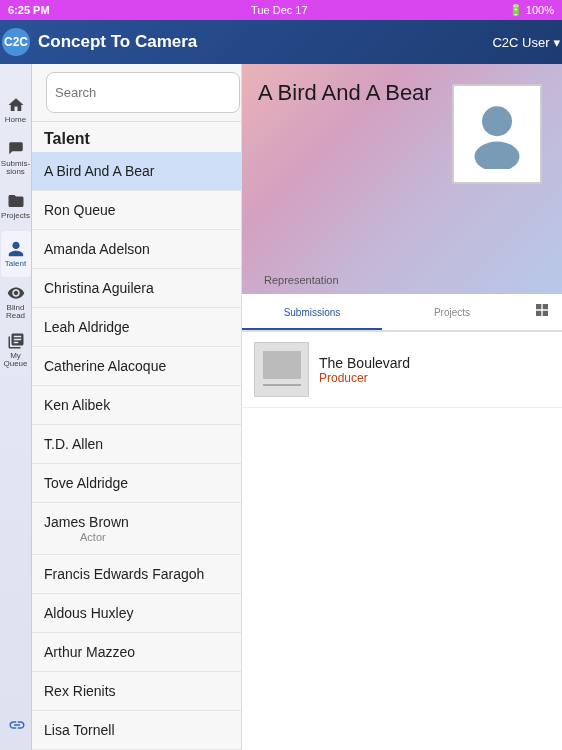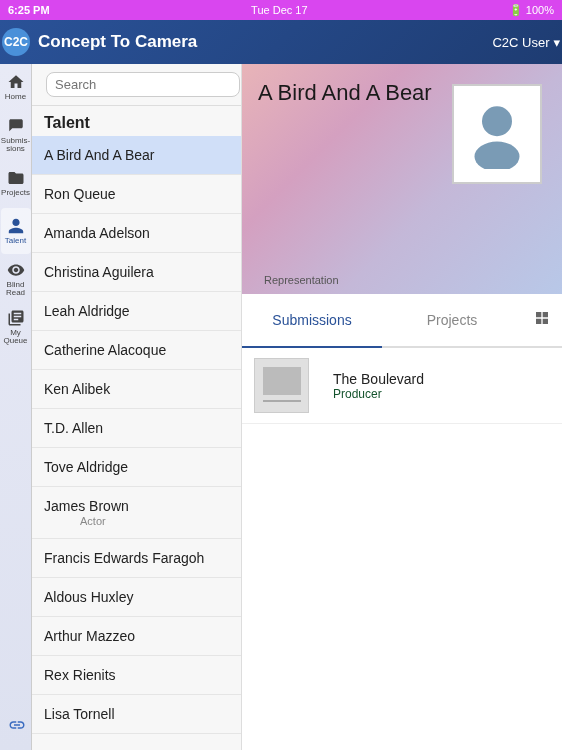--- a/index.html
+++ b/index.html
@@ -36,21 +36,21 @@
     
     .main-layout { display: flex; height: calc(750px - 64px); }
 
     
     .icon-sidebar {
       width: 32px;
       background: linear-gradient(180deg, #e8eaf6, #dde1f0);
       display: flex;
       flex-direction: column;
       align-items: center;
-      padding-top: 0;
+      padding-top: 23px;
       gap: 2px;
       border-right: 1px solid #ccc;
     }
     .icon-sidebar-item {
       width: 30px;
       height: 46px;
       display: flex;
       flex-direction: column;
       align-items: center;
       justify-content: center;
@@ -76,21 +76,21 @@
       border-bottom: 1px solid #ddd;
       display: flex;
       align-items: center;
       gap: 6px;
       background: #f7f7f7;
     }
     .talent-search input {
       flex: 1;
       border: 1px solid #ccc;
       border-radius: 8px;
-      padding: 4px 8px;
+      padding: 12px 8px;
       font-size: 13px;
       background: white;
       outline: none;
     }
     .talent-search .refresh-btn { cursor: pointer; color: #666; }
     .talent-list-header { padding: 8px 12px 4px; font-size: 16px; font-weight: 700; color: #222; }
     .talent-list { flex: 1; overflow-y: auto; }
     .talent-item {
       padding: 11px 12px;
       font-size: 14px;
@@ -149,22 +149,22 @@
     
     .detail-tabs {
       display: flex;
       border-bottom: 2px solid #ddd;
       background: white;
       align-items: center;
     }
     .tab-item {
       flex: 1;
       text-align: center;
-      padding: 18px 0;
-      font-size: 14px;
+      padding: 10px 0;
+      font-size: 10px;
       color: #888;
       cursor: pointer;
       border-bottom: 2px solid transparent;
       margin-bottom: -2px;
     }
     .tab-item.active {
       color: #2a5298;
       border-bottom: 2px solid #2a5298;
       font-weight: 500;
     }
@@ -174,21 +174,21 @@
       color: #666;
     }
 
     
     .detail-content { flex: 1; overflow-y: auto; background: white; }
     .submission-item {
       display: flex;
       align-items: center;
       padding: 10px 12px;
       border-bottom: 1px solid #eee;
-      gap: 24px;
+      gap: 10px;
     }
     .submission-thumb {
       width: 55px;
       height: 55px;
       background: #e0e0e0;
       border: 1px solid #ccc;
       display: flex;
       align-items: center;
       justify-content: center;
       flex-shrink: 0;
@@ -205,21 +205,21 @@
     .submission-thumb-line {
       width: 38px;
       height: 2px;
       background: #aaa;
       position: absolute;
       bottom: 10px;
       left: 8px;
     }
     .submission-info { flex: 1; }
     .submission-title { font-size: 14px; font-weight: 500; color: #222; }
-    .submission-role { font-size: 12px; color: #14532d; }
+    .submission-role { font-size: 12px; color: #c2410c; }
   </style>
 </head>
 <body>
 
 <div class="status-bar">
   <span class="status-left">6:25 PM</span>
   <span>Tue Dec 17</span>
   <div class="status-right">
     <span>🔋 <span>100%</span></span>
   </div>

